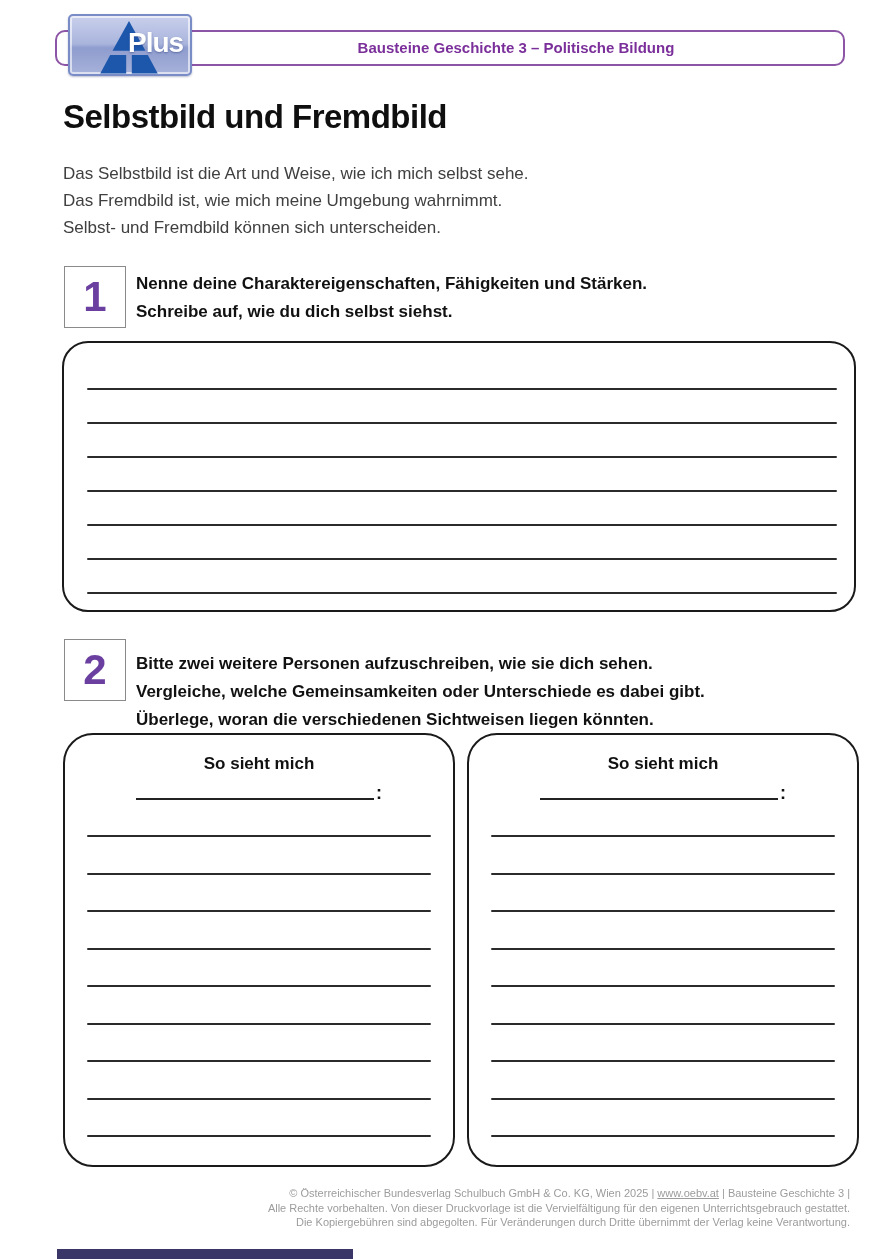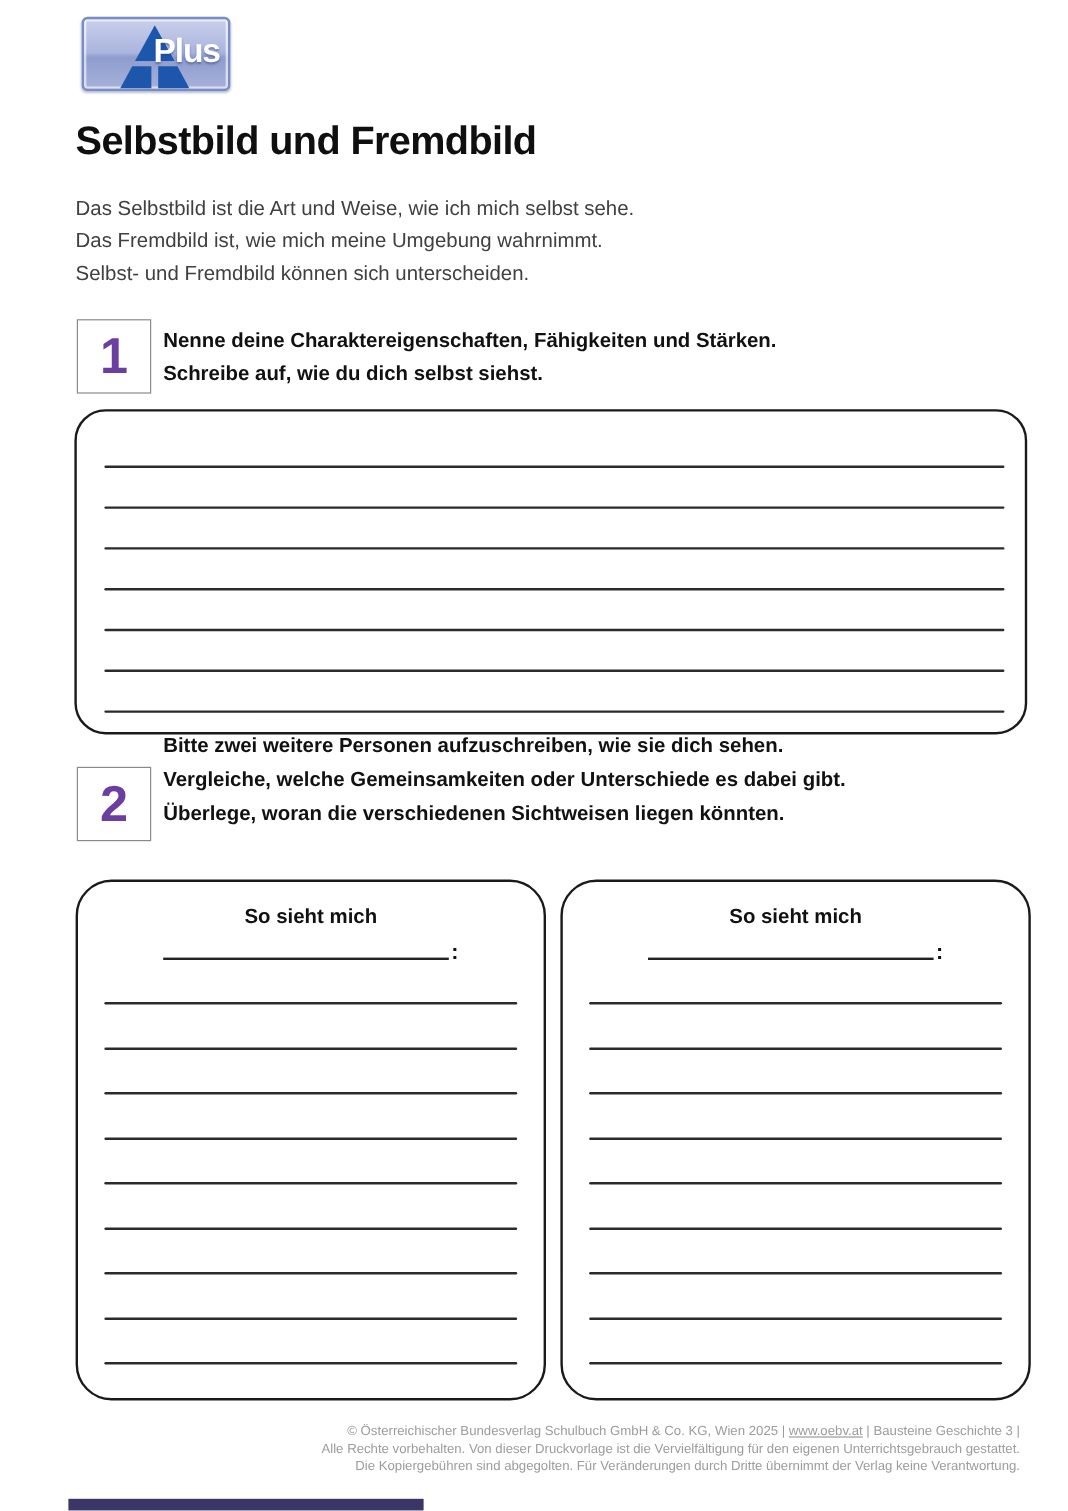--- a/index.html
+++ b/index.html
@@ -45,21 +45,21 @@
   .num-box {
     position:absolute; left:64px; width:62px; height:62px;
     border:1.5px solid #8a8a8a; background:#ffffff;
     display:flex; align-items:center; justify-content:center;
   }
   .num-box .num { font-size:42px; font-weight:bold; color:#6b3fa0; line-height:1; }
   .task1-num { top:266px; }
   .task2-num { top:639px; }
   .task-instr { position:absolute; left:136px; font-size:17px; font-weight:bold; color:#111; line-height:28px; }
   .task1-instr { top:270px; }
-  .task2-instr { top:608px; }
+  .task2-instr { top:650px; }
 
   
   .answer-box {
     position:absolute; left:62px; top:341px; width:794px; height:271px;
     border:2px solid #1a1a1a; border-radius:26px; background:#ffffff;
   }
   .answer-box .writing-line { left:23px; right:17px; }
 
   .person-box {
     position:absolute; top:733px; width:392px; height:434px;
@@ -92,20 +92,23 @@
   .accent-bar {
     position:absolute; left:57px; top:1249px; width:296px; height:10px;
     background:#3b3668;
   }
 </style>
 </head>
 <body>
 
 <div class="page">
 
+  <div class="banner">
+    <div class="banner-title">Bausteine Geschichte 3 – Politische Bildung</div>
+  </div>
 
   <div class="logo">
     <svg viewBox="0 0 100 76">
       <polygon points="50,0 26.8,42 73.2,42" fill="#1d57ac"></polygon>
       <polygon points="23.5,48 46,48 46,74 9.5,74" fill="#1d57ac"></polygon>
       <polygon points="54,48 76.5,48 90.5,74 54,74" fill="#1d57ac"></polygon>
     </svg>
     <div class="logo-plus">Plus</div>
   </div>
 

